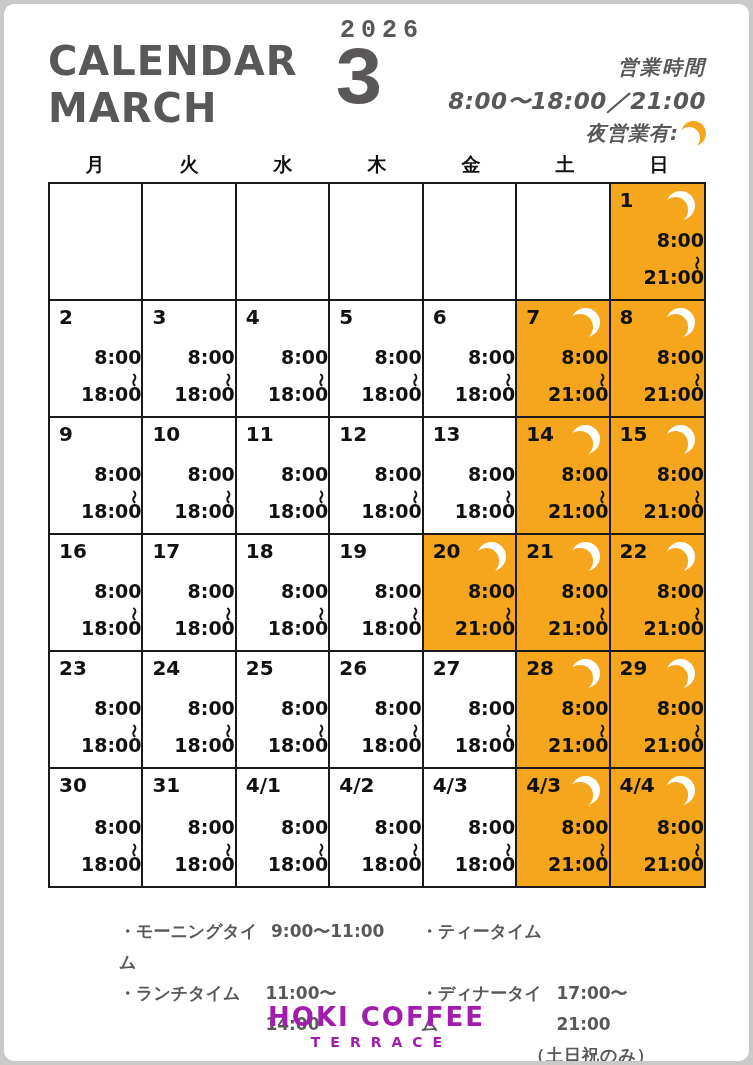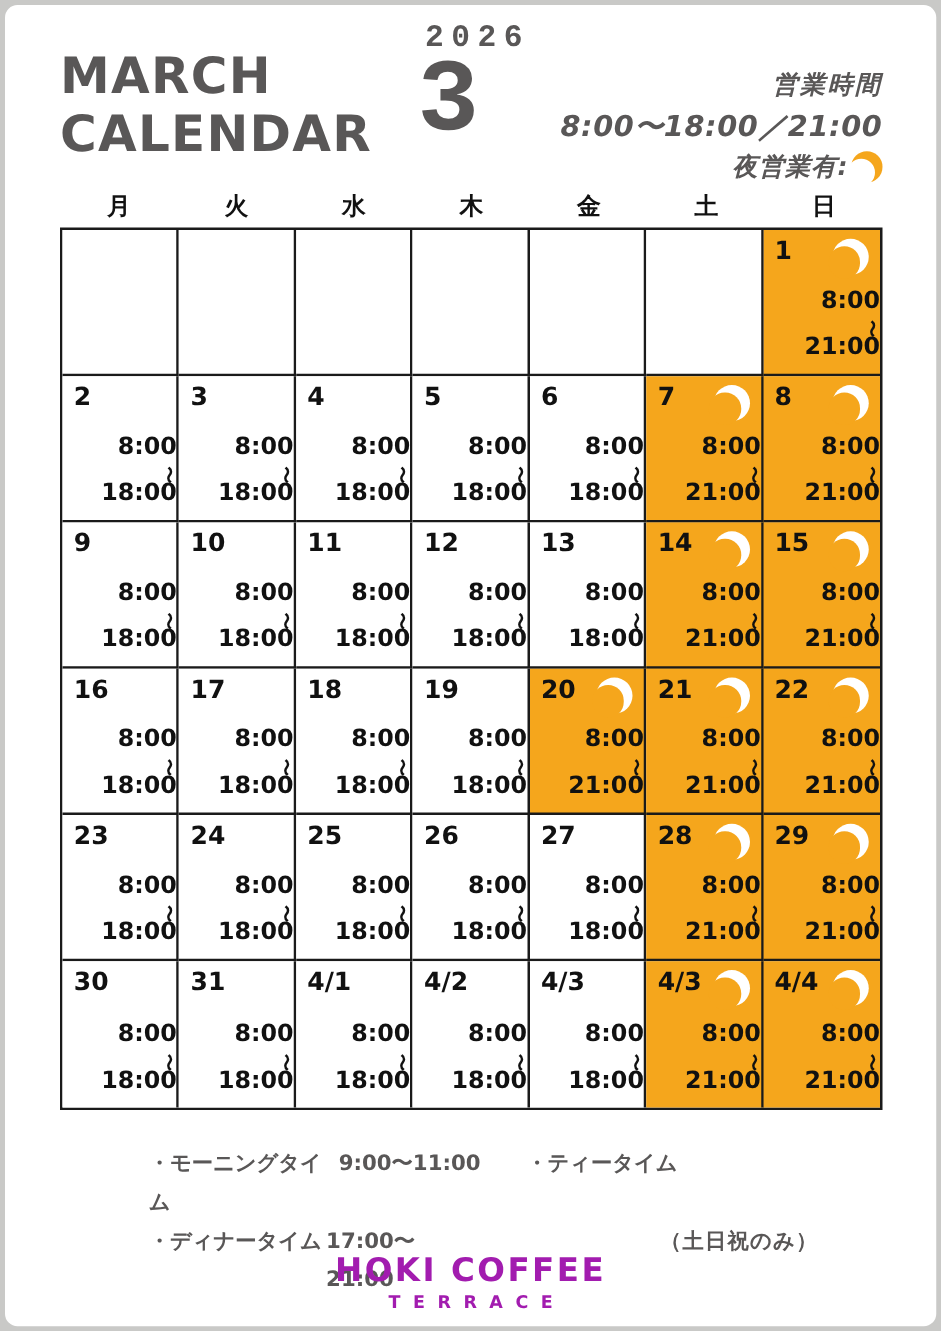--- a/index.html
+++ b/index.html
@@ -110,22 +110,22 @@
   }
   .logo-line1 { font-size: 26px; font-weight: 800; letter-spacing: 2px; }
   .logo-line2 { font-size: 14px; font-weight: 700; letter-spacing: 10px; padding-left: 10px; margin-top: 2px; }
 </style>
 </head>
 <body>
 
 <div class="page">
 
   <div class="title-block">
+    <div>CALENDAR</div>
     <div>MARCH</div>
-    <div>CALENDAR</div>
   </div>
 
   <div class="year-block">
     <div class="year">2026</div>
     <div class="month">3</div>
   </div>
 
   <div class="hours-block">
     <div class="hours-label">営業時間</div>
     <div class="hours-value">8:00〜18:00／21:00</div>
@@ -455,20 +455,24 @@
     </div>
 
   <div class="legend">
       <div class="legend-item col-left">
         <span class="li-label">・モーニングタイム</span>
         <span>9:00〜11:00</span>
       </div>
       <div class="legend-item col-right">
         <span class="li-label">・ティータイム</span>
       </div>
+      <div class="legend-item col-left">
+        <span class="li-label">・ランチタイム</span>
+        <span>11:00〜14:00</span>
+      </div>
       <div class="legend-item col-right">
         <span class="li-label">・ディナータイム</span>
         <span>17:00〜21:00</span>
       </div>
       <div class="legend-note">（土日祝のみ）</div>
     </div>
 
   <div class="logo">
     <div class="logo-line1">HOKI COFFEE</div>
     <div class="logo-line2">TERRACE</div>

